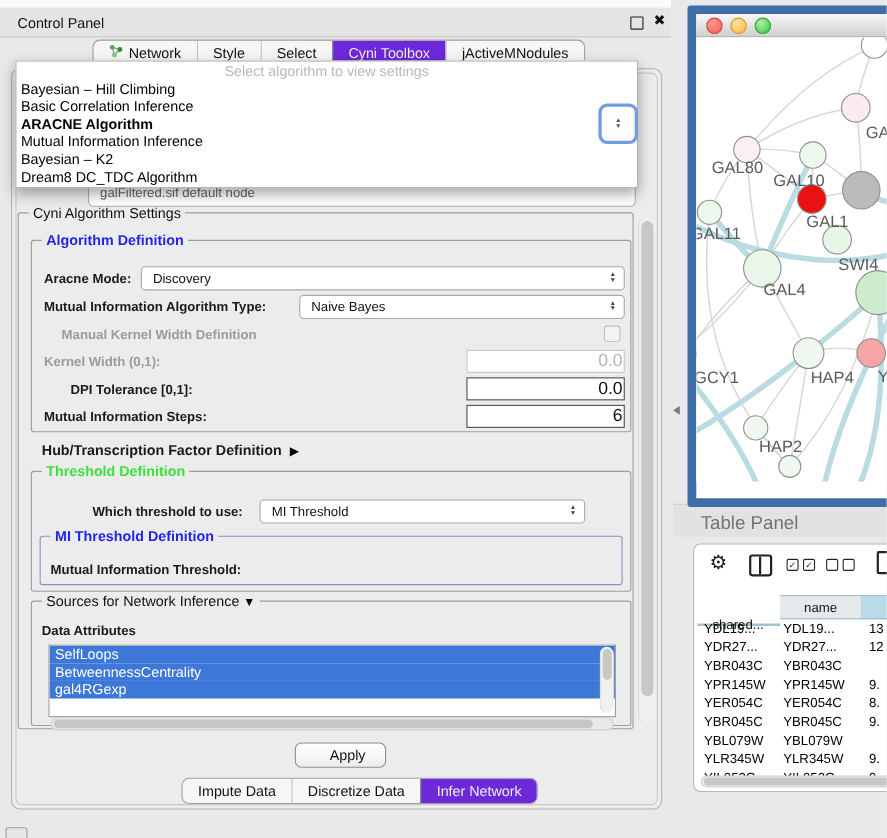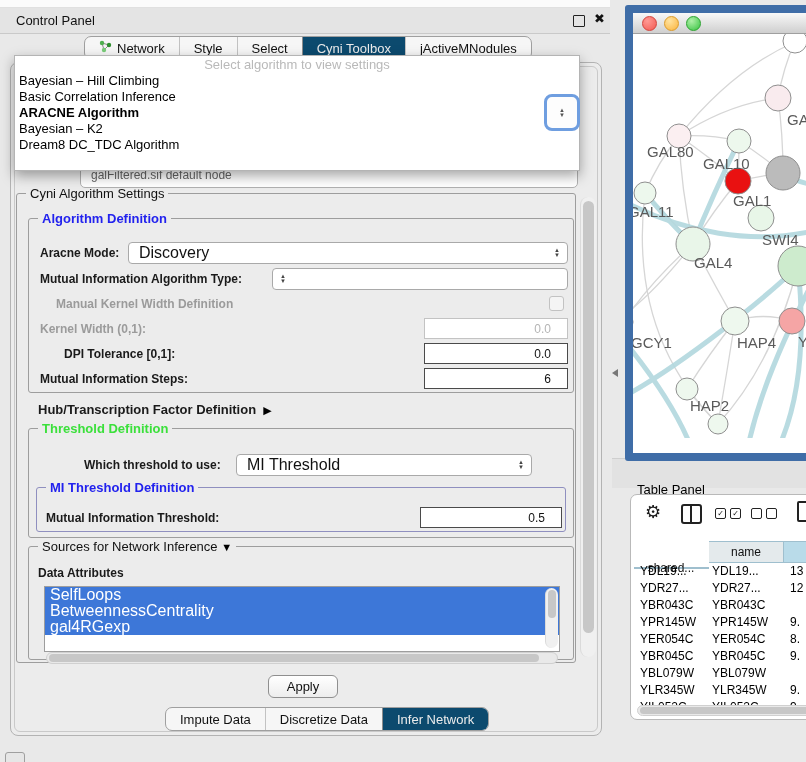--- a/index.html
+++ b/index.html
@@ -12,51 +12,51 @@
   .top-strip{left:0;top:0;width:610px;height:7px;background:#fbfbfb;border-bottom:1px solid #e0e0e0;}
   .cp-titlebar{left:0;top:8px;width:610px;height:25px;background:#e4e4e4;border-bottom:1px solid #c9c9c9;}
   .cp-title{position:absolute;left:16px;top:5px;font-size:13px;color:#111;}
   .float-box{position:absolute;left:573px;top:7px;width:10px;height:10px;border:1.5px solid #222;border-radius:1px;}
   .close-x{position:absolute;left:594px;top:3px;font-size:13px;font-weight:bold;color:#111;}
 
   .tabbar{display:flex;height:22px;border:1px solid #9f9f9f;border-radius:7px;background:#f6f6f6;overflow:hidden;}
   .tab{display:flex;align-items:center;justify-content:center;gap:5px;font-size:13px;color:#111;
        padding:0 14px;border-left:1px solid #c2c2c2;white-space:nowrap;}
   .tab:first-child{border-left:none;}
-  .tab.sel{background:#0c4a6e;color:#ececec;border-left-color:#8d8d8d;}
+  .tab.sel{background:#6d28d9;color:#ececec;border-left-color:#8d8d8d;}
 
   .outer-box{left:10px;top:62px;width:590px;height:672px;background:#ececec;border:1px solid #b3b3b3;border-radius:8px;}
   .inner-box{left:14px;top:66px;width:582px;height:664px;background:#ececec;border:1px solid #c9c9c9;border-radius:6px;}
 
   
   .group{position:absolute;border:1px solid #9d9d9d;border-radius:3px;}
   .legend{position:absolute;top:-8px;left:9px;background:#ececec;padding:0 4px;font-size:13px;white-space:nowrap;}
   .legend.blue{color:#2222ee;font-weight:bold;}
   .legend.green{color:#3be03b;font-weight:bold;}
   .legend.plain{color:#111;}
 
   .lbl{position:absolute;font-size:12px;font-weight:bold;color:#1a1a1a;white-space:nowrap;}
   .lbl.dis{color:#9b9b9b;}
 
   .combo{position:absolute;background:#fff;border:1px solid #a9a9a9;border-radius:4px;height:20px;
          display:flex;align-items:center;}
-  .combo-val{font-size:16px;color:#111;padding-left:10px;flex:1;}
+  .combo-val{font-size:12px;color:#111;padding-left:10px;flex:1;}
   .spinner{display:flex;flex-direction:column;align-items:center;justify-content:center;
            font-size:6px;line-height:5px;color:#444;padding:0 7px;}
   .field{position:absolute;background:#fff;border:1px solid #4a4a4a;height:19px;display:flex;align-items:center;justify-content:flex-end;}
-  .field span{font-size:12px;color:#111;padding-right:16px;}
+  .field span{font-size:16px;color:#111;padding-right:1px;}
   .field.dis{border-color:#c3c3c3;}
   .field.dis span{color:#b5b5b5;}
   .checkbox{position:absolute;width:13px;height:13px;background:#f4f4f4;border:1px solid #c2c2c2;border-radius:3px;}
 
   .arrow{font-size:11px;color:#000;}
 
   
   .attr-list{position:absolute;background:#fff;border:1px solid #9d9d9d;overflow:hidden;}
-  .attr-item{height:16px;line-height:16px;font-size:16px;color:#fff;background:#3d77d8;padding-left:5px;}
+  .attr-item{height:16px;line-height:16px;font-size:13px;color:#fff;background:#3d77d8;padding-left:5px;}
   .vscroll{position:absolute;background:#f0f0f0;border-left:1px solid #dadada;border-radius:8px;}
   .vthumb{position:absolute;left:2px;right:2px;background:#c7c7c7;border-radius:7px;}
   .hscroll{position:absolute;background:#e9e9e9;border:1px solid #d0d0d0;border-radius:6px;}
   .hthumb{position:absolute;top:1px;bottom:1px;background:#c7c7c7;border-radius:6px;}
 
   .apply-btn{position:absolute;width:68px;height:21px;background:linear-gradient(#ffffff,#ededed);
              border:1px solid #8f8f8f;border-radius:6px;font-size:13px;color:#111;
              display:flex;align-items:center;justify-content:center;}
 
   
@@ -77,21 +77,21 @@
   .net-titlebar{position:absolute;left:0;top:0;right:0;height:20px;background:linear-gradient(#f8f8f8,#cfcfcf);
                 border-bottom:1px solid #9f9f9f;display:flex;align-items:center;gap:7px;padding-left:9px;}
   .light{width:13px;height:13px;border-radius:50%;}
   .light.red{background:radial-gradient(circle at 35% 30%,#ff9a94,#f25a52);border:1px solid #d3433c;}
   .light.yellow{background:radial-gradient(circle at 35% 30%,#ffe3a0,#fbb43d);border:1px solid #dc9b28;}
   .light.green{background:radial-gradient(circle at 35% 30%,#b0f0a8,#37c341);border:1px solid #2aa32e;}
   .net-canvas{position:absolute;left:0;top:21px;width:176px;height:404px;background:#fff;overflow:hidden;}
 
   
   .tp-titlebar{left:612px;top:458px;width:194px;height:29px;background:#e2e2e2;border-top:1px solid #cfcfcf;}
-  .tp-title{position:absolute;left:25px;top:7px;font-size:13px;color:#000000;margin-top:16px;}
+  .tp-title{position:absolute;left:25px;top:7px;font-size:17px;color:#737373;}
   .table-card{left:630px;top:494px;width:220px;height:224px;background:#fff;border:1px solid #b9b9b9;border-radius:7px;overflow:hidden;}
   .gear{position:absolute;left:14px;top:6px;font-size:18px;color:#1a1a1a;}
   .split-icon{position:absolute;left:50px;top:9px;width:17px;height:16px;border:2px solid #222;border-radius:3px;}
   .split-icon i{position:absolute;left:7px;top:0;bottom:0;width:2px;background:#222;}
   .chk-pair{position:absolute;top:13px;display:flex;gap:4px;}
   .chk{width:9px;height:9px;border:1.5px solid #222;border-radius:2px;font-size:8px;line-height:9px;text-align:center;color:#111;}
   .doc-icon{position:absolute;left:166px;top:6px;width:13px;height:17px;border:2px solid #222;border-radius:2px;background:#fff;}
   .thead{position:absolute;left:3px;top:46px;height:22px;display:flex;font-size:12px;color:#111;}
   .th{display:flex;align-items:center;justify-content:center;border-right:1px solid #9fbfce;border-top:1px solid #9fbfce;border-bottom:1px solid #9fbfce;}
   .th.c1{width:74px;background:#b9dbe9;margin-top:26px;}
@@ -171,20 +171,21 @@
   <div class="combo" style="left:128px;top:242px;width:438px;">
     <span class="combo-val">Discovery</span>
     <span class="spinner">
         <i>▲</i>
         <i>▼</i>
       </span>
   </div>
 
   <span class="lbl" style="left:40px;top:272px;">Mutual Information Algorithm Type:</span>
   <div class="combo" style="left:272px;top:268px;width:294px;">
+    <span class="combo-val">Naive Bayes</span>
     <span class="spinner">
         <i>▲</i>
         <i>▼</i>
       </span>
   </div>
 
   <span class="lbl dis" style="left:56px;top:297px;">Manual Kernel Width Definition</span>
   <div class="checkbox" style="left:549px;top:296px;"></div>
 
   <span class="lbl dis" style="left:40px;top:322px;">Kernel Width (0,1):</span>
@@ -216,44 +217,41 @@
     <span class="spinner">
         <i>▲</i>
         <i>▼</i>
       </span>
   </div>
 
   <div class="group" style="left:36px;top:487px;width:528px;height:43px;border-color:#8f8fbf;">
     <span class="legend blue">MI Threshold Definition</span>
   </div>
   <span class="lbl" style="left:46px;top:511px;">Mutual Information Threshold:</span>
-  <div class="field" style="left:420px;top:507px;width:140px;">
-    <span>0.5</span>
-  </div>
 
   <div class="group" style="left:28px;top:546px;width:544px;height:112px;">
     <span class="legend plain">
       <span>Sources for Network Inference</span>
       <span class="arrow">▼</span>
     </span>
   </div>
   <span class="lbl" style="left:38px;top:566px;font-size:12px;">Data Attributes</span>
   <div class="attr-list" style="left:44px;top:586px;width:514px;height:64px;" id="attr-list">
       <div class="attr-item">SelfLoops</div>
       <div class="attr-item">BetweennessCentrality</div>
       <div class="attr-item">gal4RGexp</div>
     </div>
   <div class="vscroll abs" style="left:545px;top:588px;width:12px;height:60px;">
     <div class="vthumb" style="top:2px;height:46%;"></div>
   </div>
   <div class="hscroll abs" style="left:46px;top:652px;width:510px;height:10px;">
     <div class="hthumb" style="left:2px;width:96%;"></div>
   </div>
 
-  <div class="apply-btn" style="left:268px;top:675px;">
+  <div class="apply-btn" style="left:268px;top:675px;padding-left:13px;">
     <span>Apply</span>
   </div>
 
   <div class="abs" style="left:146px;top:707px;padding-left:19px;">
     <div class="tabbar" id="bottom-tabs">
         <div class="tab">
           <span>Impute Data</span>
         </div>
         <div class="tab">
           <span>Discretize Data</span>
@@ -263,20 +261,21 @@
         </div>
       </div>
   </div>
 
   <div class="abs popup">
     <div class="popup-placeholder">Select algorithm to view settings</div>
     <div id="dd-items">
         <div class="dd-item">Bayesian – Hill Climbing</div>
         <div class="dd-item">Basic Correlation Inference</div>
         <div class="dd-item bold">ARACNE Algorithm</div>
+        <div class="dd-item">Mutual Information Inference</div>
         <div class="dd-item">Bayesian – K2</div>
         <div class="dd-item">Dream8 DC_TDC Algorithm</div>
       </div>
   </div>
   <div class="abs focus-capsule">
     <i>▲</i>
       <i>▼</i>
   </div>
 
   <div class="abs net-window">

